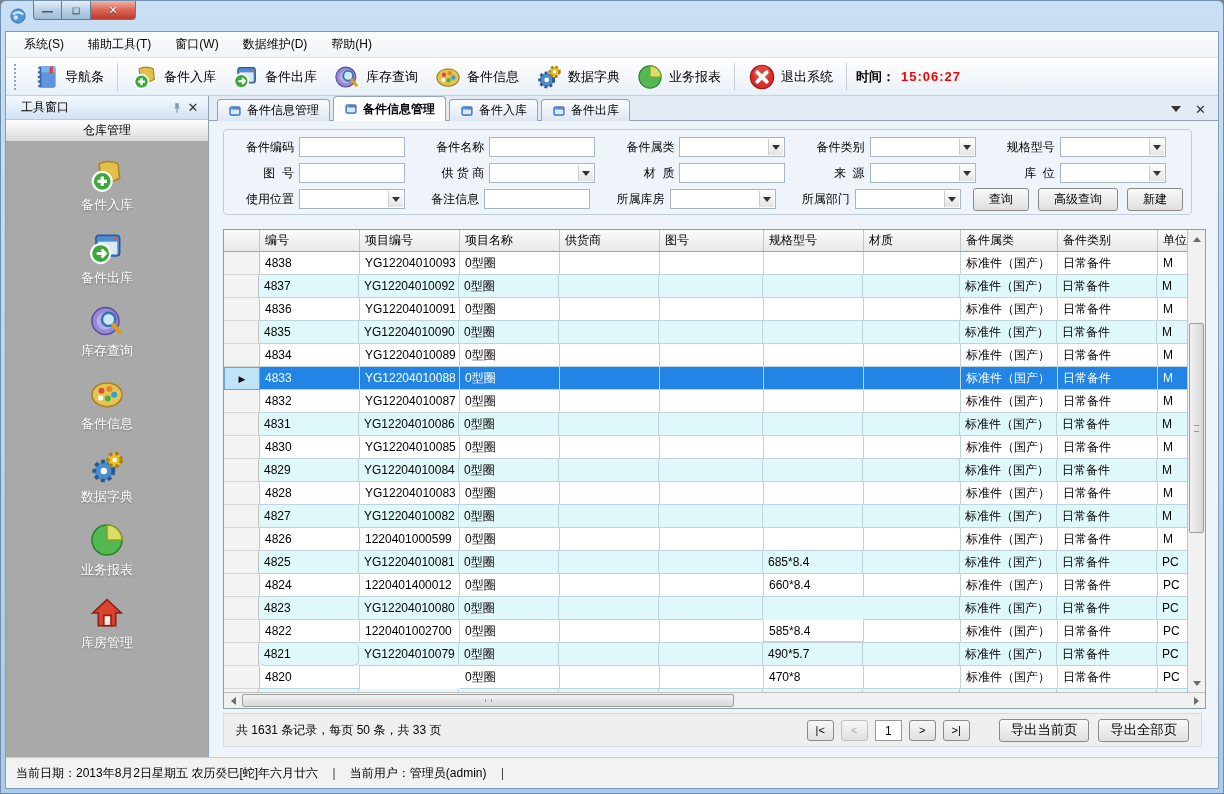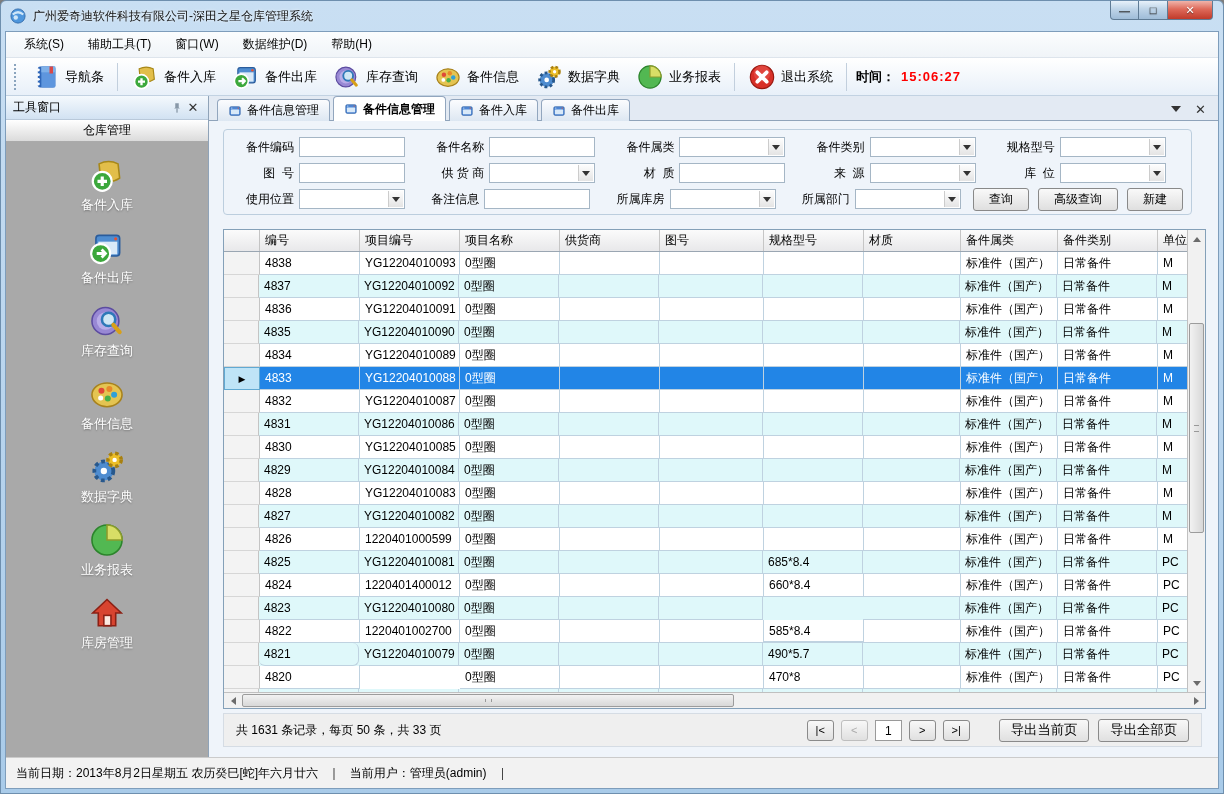--- a/index.html
+++ b/index.html
@@ -29,21 +29,21 @@
   .tb-sep { width:1px; height:28px; background:#C2CFDD; margin:0 5px; }
   .tb-time { display:flex; align-items:center; margin-left:4px; font-size:13px; }
   .tb-time .lab { font-weight:bold; margin-right:6px; }
   .tb-time .val { color:#FE0000; font-weight:bold; letter-spacing:1px; }
 
   .main { flex:1; display:flex; min-height:0; }
 
   
   .sidebar { width:203px; display:flex; flex-direction:column; border-right:1px solid #8FA3B8; background:#A9A9A9; }
   .sb-header { height:24px; background:linear-gradient(#F4F9FD,#D2E2F2); border-bottom:1px solid #B9C9DA; display:flex; align-items:center; padding:0 7px; }
-  .sb-header .title { flex:1; }
+  .sb-header .title { flex:1;margin-left:8px; }
   .sb-hbtn { width:16px; height:16px; display:flex; align-items:center; justify-content:center; color:#333; font-size:11px; cursor:default; }
   .sb-group { height:22px; line-height:21px; text-align:center; background:linear-gradient(#FFFFFF,#DBDBDB); border-bottom:1px solid #AAAAAA; }
   .sb-body { flex:1; padding-top:14px; display:flex; flex-direction:column; align-items:center; overflow:hidden; }
   .sb-item { display:flex; flex-direction:column; align-items:center; margin-bottom:15px; cursor:pointer; }
   .sb-item .lab { color:#FFFFFF; font-size:13px; margin-top:2px; text-shadow:0 1px 2px rgba(0,0,0,.35); }
 
   
   .content { flex:1; display:flex; flex-direction:column; min-width:0; }
   .tabstrip { height:25px; background:#E3EAF3; border-bottom:1px solid #8FA3BA; display:flex; align-items:flex-end; padding-left:8px; position:relative; }
   .tab { display:flex; align-items:center; gap:5px; height:22px; padding:0 10px; background:linear-gradient(#FBFCFE,#DDE7F2); border:1px solid #92A6BE; border-bottom:none; border-radius:4px 4px 0 0; margin-right:3px; position:relative; top:1px; cursor:default; white-space:nowrap; }
@@ -116,21 +116,20 @@
 <div class="window">
 
   <div class="titlebar">
     <span class="title-icon" id="app-icon">
         <svg width="18" height="18" viewBox="0 0 24 24">
           <circle cx="12" cy="12" r="9.5" fill="#4E96DC" stroke="#2860A0"></circle>
           <path d="M5 10 Q12 4 19 10" stroke="#CFE6F8" stroke-width="3" fill="none"></path>
           <circle cx="9" cy="14" r="3" fill="#CFE6F8"></circle>
         </svg>
       </span>
-    <span class="title-text">广州爱奇迪软件科技有限公司-深田之星仓库管理系统</span>
     <span class="win-btns">
       <span class="win-btn min">—</span>
       <span class="win-btn max">□</span>
       <span class="win-btn close">✕</span>
     </span>
   </div>
 
   <div class="app">
 
     <div class="menubar" id="menubar">

